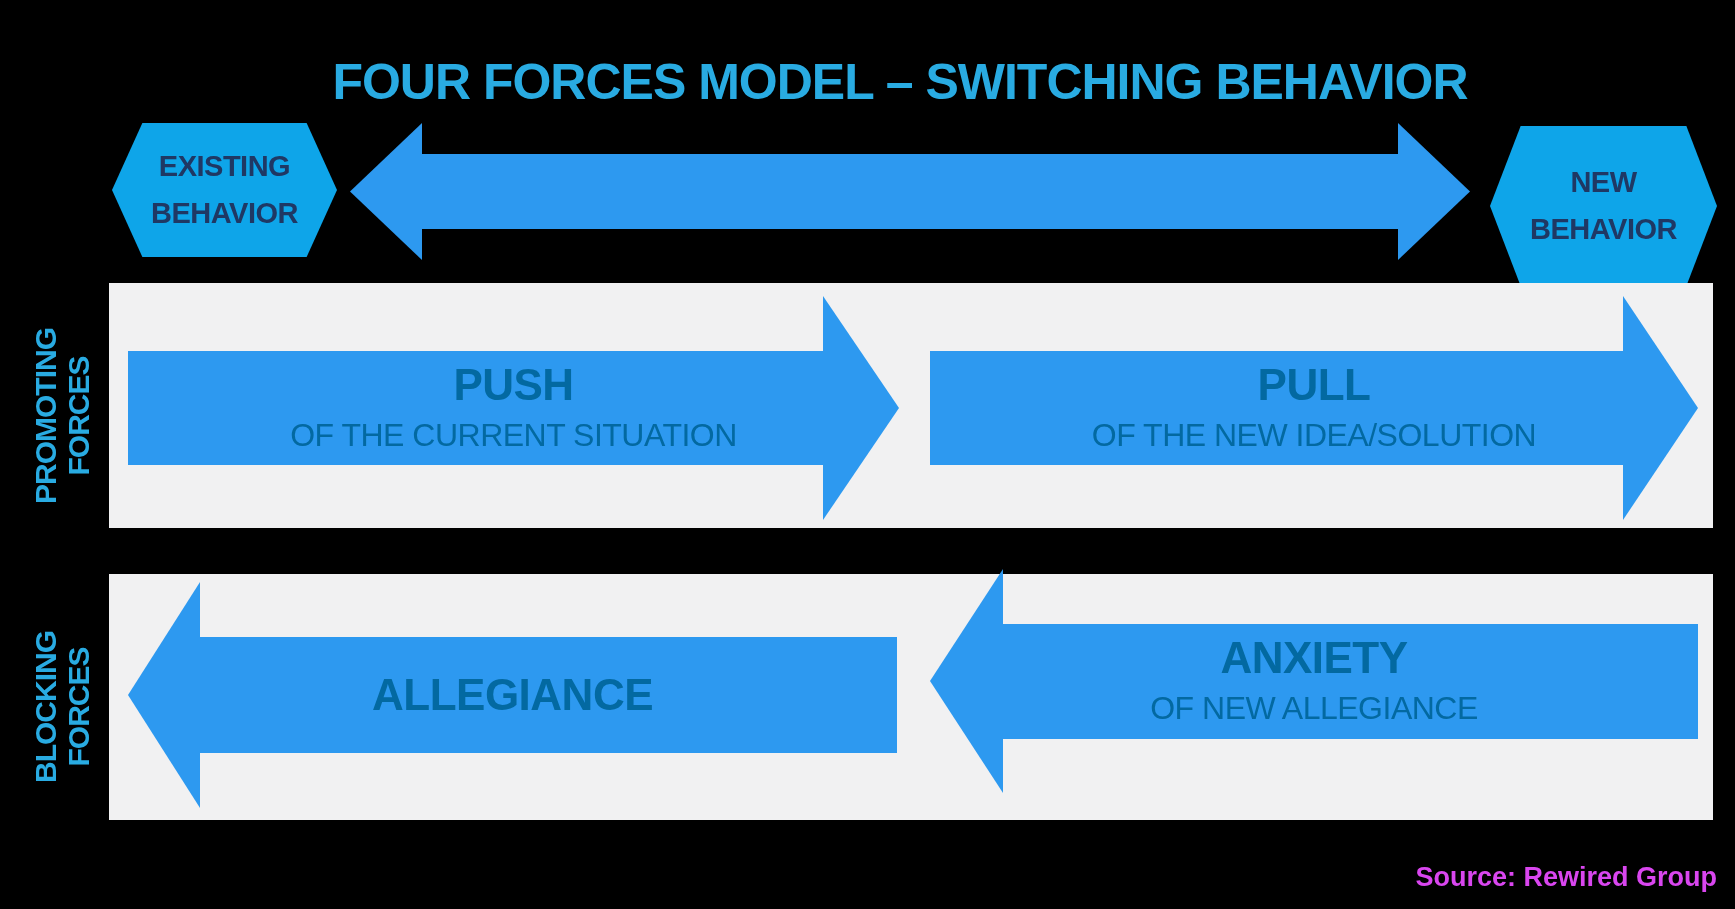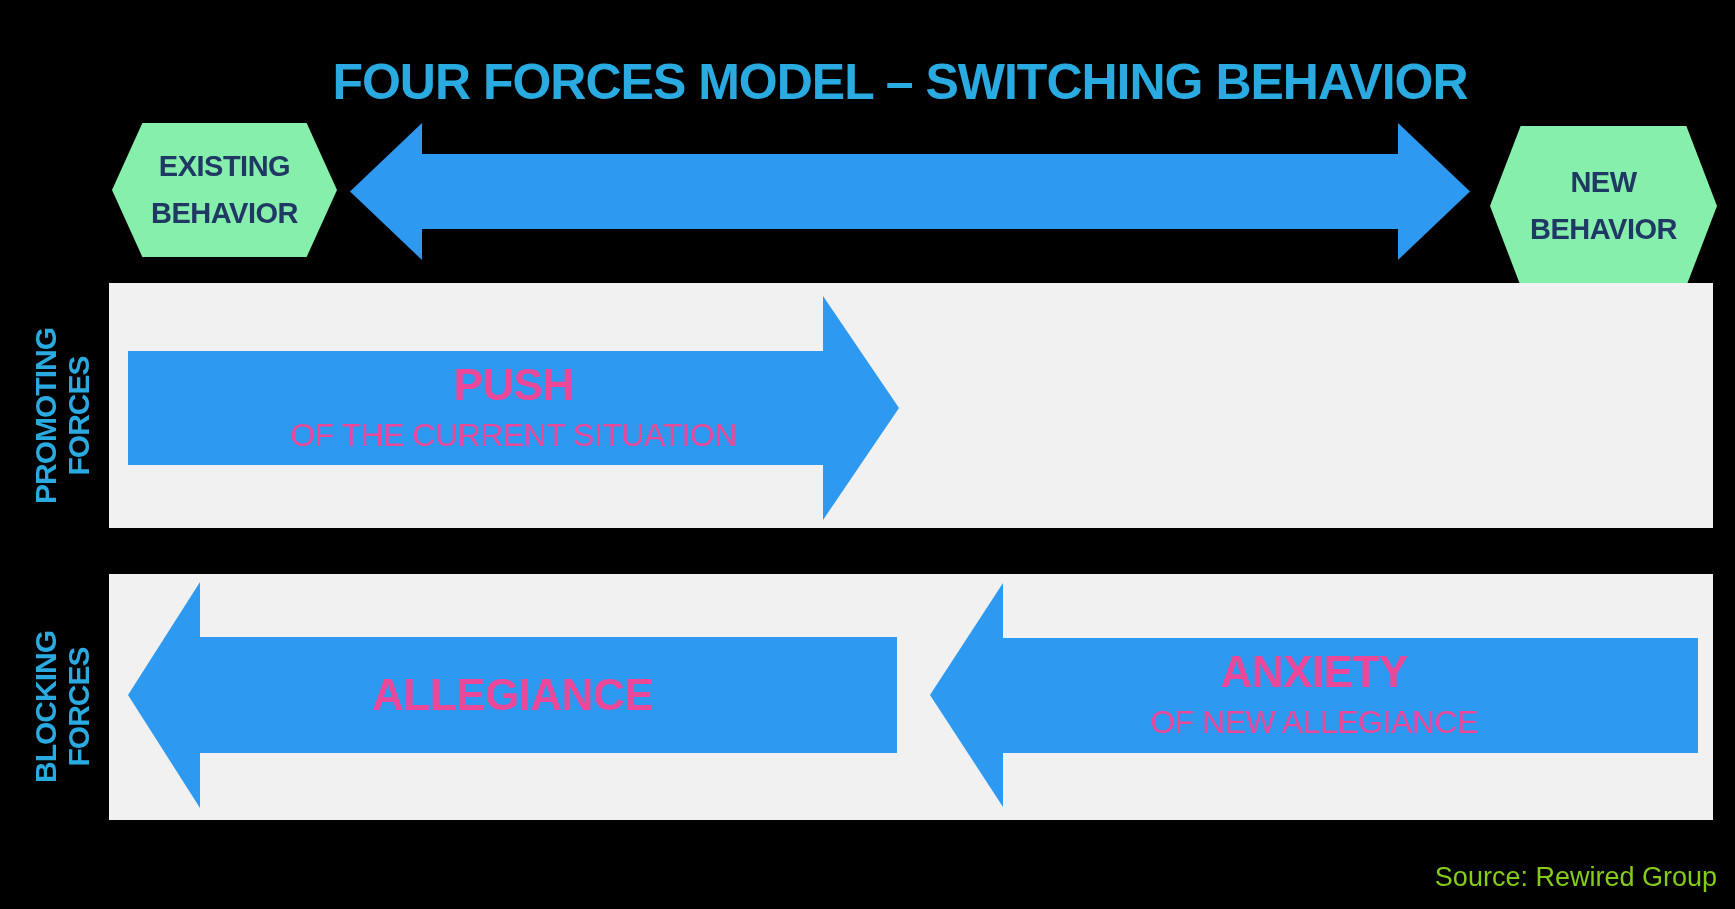--- a/index.html
+++ b/index.html
@@ -8,21 +8,21 @@
     font-family:"Liberation Sans", sans-serif;
   }
   
   .title{
     position:absolute;left:320px;top:24px;width:1160px;height:62px;
     text-align:center;font-size:50px;line-height:60px;font-weight:bold;
     letter-spacing:-1px;color:#29ABE2;white-space:nowrap;margin-top:28px;
   }
   
   .hex{
-    position:absolute;background:#86efac;
+    position:absolute;background:#0ea5e9;
     clip-path:polygon(13.5% 0,86.5% 0,100% 50%,86.5% 100%,13.5% 100%,0 50%);
     display:flex;flex-direction:column;align-items:center;justify-content:center;
     color:#1F3864;font-weight:bold;font-size:29px;line-height:47px;letter-spacing:-0.5px;
     text-align:left;
   }
   .hex-left{left:112px;top:123px;width:225px;height:134px;}
   .hex-right{left:1490px;top:126px;width:227px;height:160px;}
   
   .dbl{position:absolute;left:350px;top:123px;width:1120px;height:137px;}
   .dbl .shaft{position:absolute;left:70px;top:31px;width:980px;height:75px;background:#2D99F0;}
@@ -45,40 +45,40 @@
     letter-spacing:-1px;white-space:nowrap;text-align:center;
   }
   
   .farrow{position:absolute;}
   .farrow .body{position:absolute;background:#2D99F0;}
   .farrow .head{position:absolute;background:#2D99F0;}
   .head-right{clip-path:polygon(0 0,100% 50%,0 100%);}
   .head-left{clip-path:polygon(100% 0,0 50%,100% 100%);}
   .farrow .txt{
     position:absolute;inset:0;display:flex;flex-direction:column;
-    align-items:center;justify-content:center;color:#ec4899;text-align:center;
+    align-items:center;justify-content:center;color:#0369a1;text-align:center;
   }
   .farrow .txt .main{font-size:44px;line-height:54px;font-weight:bold;letter-spacing:-0.5px;}
   .farrow .txt .sub{font-size:32px;line-height:46px;font-weight:normal;letter-spacing:-0.5px;}
   .push{left:128px;top:296px;width:771px;height:224px;}
   .push .body{left:0;top:55px;width:695px;height:114px;}
   .push .head{left:695px;top:0;width:76px;height:224px;}
   .pull{left:930px;top:296px;width:768px;height:224px;}
   .pull .body{left:0;top:55px;width:693px;height:114px;}
   .pull .head{left:693px;top:0;width:75px;height:224px;}
   .allegiance{left:128px;top:582px;width:769px;height:226px;}
   .allegiance .head{left:0;top:0;width:72px;height:226px;}
   .allegiance .body{left:72px;top:55px;width:697px;height:116px;}
-  .anxiety{left:930px;top:583px;width:768px;height:224px;}
+  .anxiety{left:930px;top:569px;width:768px;height:224px;}
   .anxiety .head{left:0;top:0;width:73px;height:224px;}
   .anxiety .body{left:73px;top:55px;width:695px;height:115px;}
   
   .source{
-    position:absolute;right:18px;bottom:16px;color:#84cc16;
-    font-size:27px;font-weight:normal;white-space:nowrap;margin-left:40px;
+    position:absolute;right:18px;bottom:16px;color:#d946ef;
+    font-size:27px;font-weight:bold;white-space:nowrap;margin-left:40px;
   }
 </style>
 </head>
 <body>
 
 <div class="stage">
 
   <div class="title">FOUR FORCES MODEL – SWITCHING BEHAVIOR</div>
 
   <div class="hex hex-left">
@@ -107,20 +107,28 @@
 
   <div class="farrow push">
     <div class="body"></div>
     <div class="head head-right"></div>
     <div class="txt">
       <div class="main">PUSH</div>
       <div class="sub">OF THE CURRENT SITUATION</div>
     </div>
   </div>
 
+  <div class="farrow pull">
+    <div class="body"></div>
+    <div class="head head-right"></div>
+    <div class="txt">
+      <div class="main">PULL</div>
+      <div class="sub">OF THE NEW IDEA/SOLUTION</div>
+    </div>
+  </div>
 
   <div class="band band-blocking"></div>
   <div class="side-wrap blocking">
     <div class="side-label">
       <div>BLOCKING</div>
       <div>FORCES</div>
     </div>
   </div>
 
   <div class="farrow allegiance">

